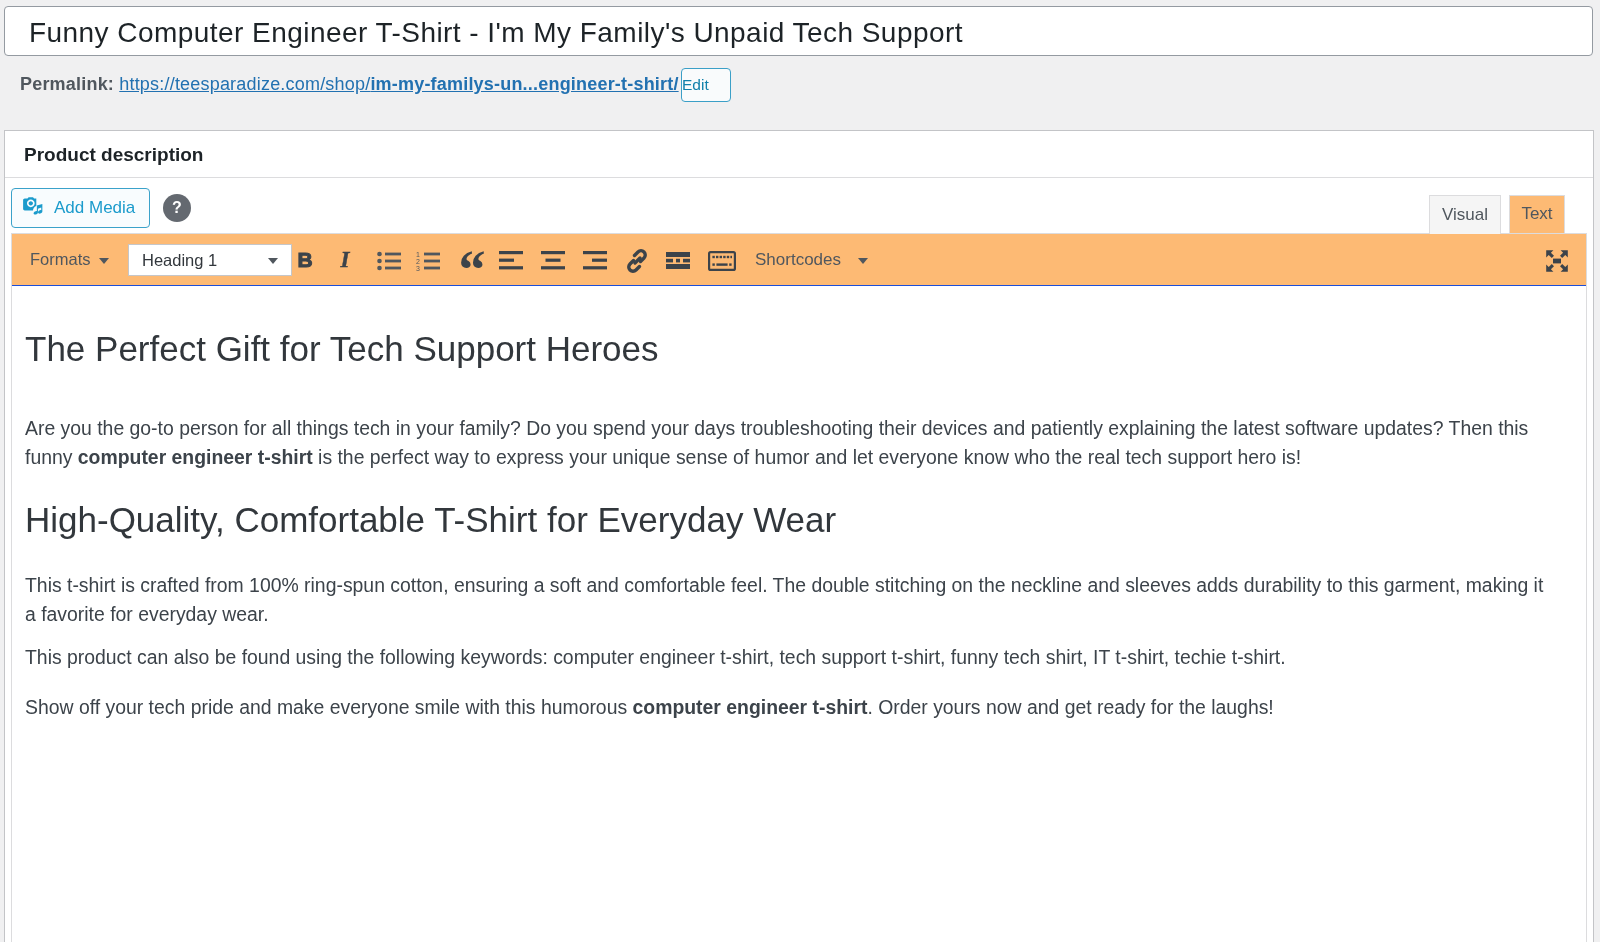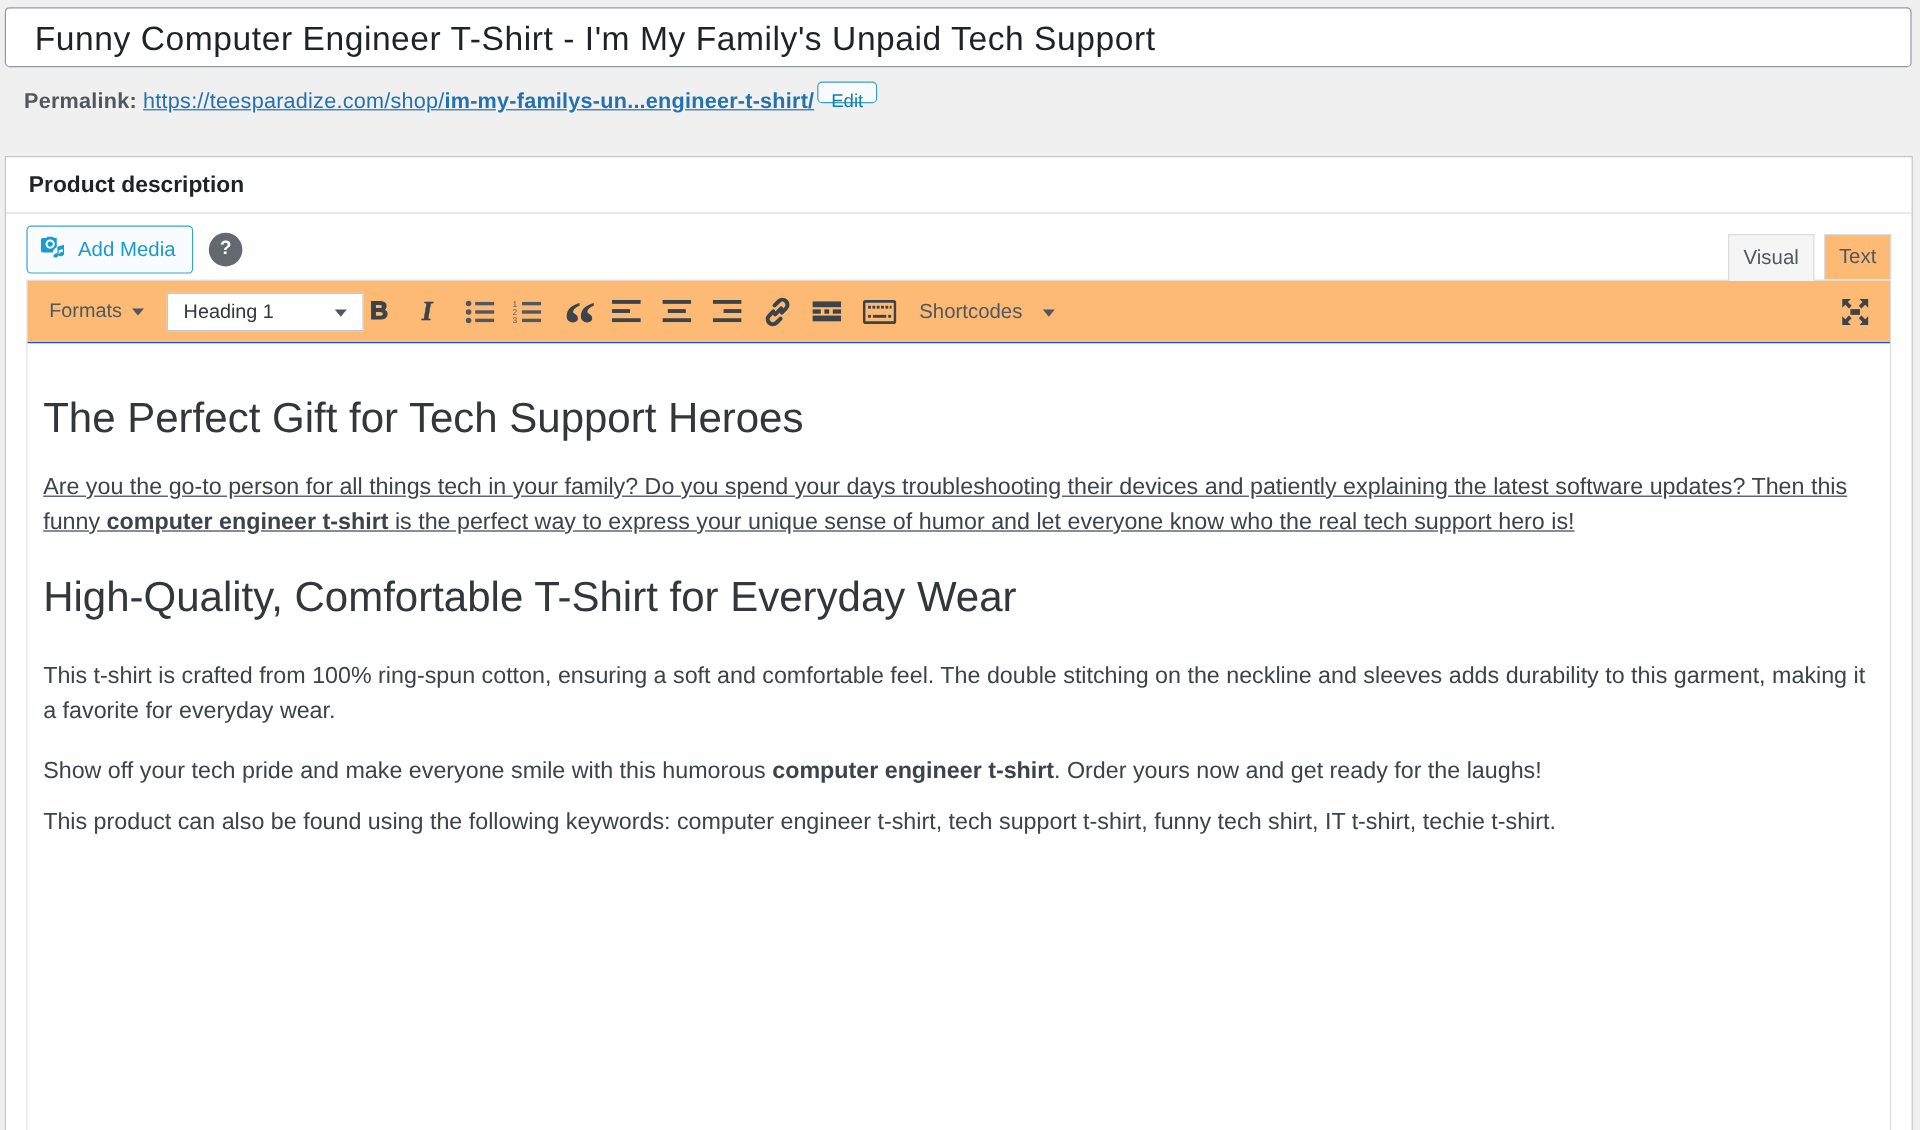--- a/index.html
+++ b/index.html
@@ -18,35 +18,35 @@
   padding:0 24px; white-space:nowrap; overflow:hidden;
 }
 
 #permalink {
   position:absolute; left:20px; top:74px; font-size:18px; color:#50575e; letter-spacing:0.2px;
   white-space:nowrap;
 }
 #permalink b.lbl { font-weight:700; color:#50575e; }
 #permalink a { color:#2271b1; text-decoration:underline; }
 #editbtn {
-  position:absolute; left:681px; top:68px; width:50px; height:18px;
+  position:absolute; left:681px; top:68px; width:50px; height:34px;
   border:1px solid #3b9fc7; border-radius:4px; background:#f9fbfc;
-  color:#1180ab; font-size:15.5px; text-align:center; line-height:32px;
+  color:#1180ab; font-size:15.5px; line-height:32px;
 }
 
 #postbox {
   position:absolute; left:4px; top:130px; width:1590px; height:820px;
   background:#fff; border:1px solid #c3c4c7;
 }
 #postbox-header {
   height:47px; border-bottom:1px solid #dcdcde;
   font-size:19px; font-weight:700; color:#1d2327;
   padding:13px 0 0 19px;
 }
-#inside { position:relative; padding:0 17px; }
+#inside { position:relative; padding:0 6px; }
 
 #editor-tools { position:relative; height:55px; }
 #addmedia {
   position:absolute; left:0px; top:10px; height:40px;
   border:1px solid #3ba2ca; border-radius:4px; background:#f8fcfe;
   color:#1b9bcc; font-size:17px; line-height:38px; padding:0 14px 0 10px;
 }
 #addmedia svg { vertical-align:top; }
 .helpcircle {
   position:absolute; left:152px; top:16px; width:28px; height:28px; border-radius:50%;
@@ -206,21 +206,21 @@
                 <rect x="9" y="10.6" width="8" height="4.8"></rect>
                 <path d="M2.2 2.2 h7.2 l-2.5 2.5 3.1 3.1 -2.2 2.2 -3.1-3.1 -2.5 2.5 z"></path>
                 <path d="M23.8 2.2 v7.2 l-2.5-2.5 -3.1 3.1 -2.2-2.2 3.1-3.1 -2.5-2.5 z"></path>
                 <path d="M2.2 23.8 v-7.2 l2.5 2.5 3.1-3.1 2.2 2.2 -3.1 3.1 2.5 2.5 z"></path>
                 <path d="M23.8 23.8 h-7.2 l2.5-2.5 -3.1-3.1 2.2-2.2 3.1 3.1 2.5-2.5 z"></path>
               </g>
             </svg></span>
         </div>
         <div id="content">
           <h1 style="margin-top:41px;">The Perfect Gift for Tech Support Heroes</h1>
-          <p style="margin-top:22px;text-decoration:underline;">Are you the go-to person for all things tech in your family? Do you spend your days troubleshooting their devices and patiently explaining the latest software updates? Then this<br>funny <b>computer engineer t-shirt</b> is the perfect way to express your unique sense of humor and let everyone know who the real tech support hero is!</p>
+          <p style="margin-top:44px;">Are you the go-to person for all things tech in your family? Do you spend your days troubleshooting their devices and patiently explaining the latest software updates? Then this<br>funny <b>computer engineer t-shirt</b> is the perfect way to express your unique sense of humor and let everyone know who the real tech support hero is!</p>
           <h1 style="margin-top:27px;">High-Quality, Comfortable T-Shirt for Everyday Wear</h1>
           <p style="margin-top:30px;">This t-shirt is crafted from 100% ring-spun cotton, ensuring a soft and comfortable feel. The double stitching on the neckline and sleeves adds durability to this garment, making it<br>a favorite for everyday wear.</p>
+          <p style="margin-top:14px;">This product can also be found using the following keywords: computer engineer t-shirt, tech support t-shirt, funny tech shirt, IT t-shirt, techie t-shirt.</p>
           <p style="margin-top:21px;">Show off your tech pride and make everyone smile with this humorous <b>computer engineer t-shirt</b>. Order yours now and get ready for the laughs!</p>
-          <p style="margin-top:14px;">This product can also be found using the following keywords: computer engineer t-shirt, tech support t-shirt, funny tech shirt, IT t-shirt, techie t-shirt.</p>
         </div>
       </div>
     </div>
   </div>
 
 </body></html>

